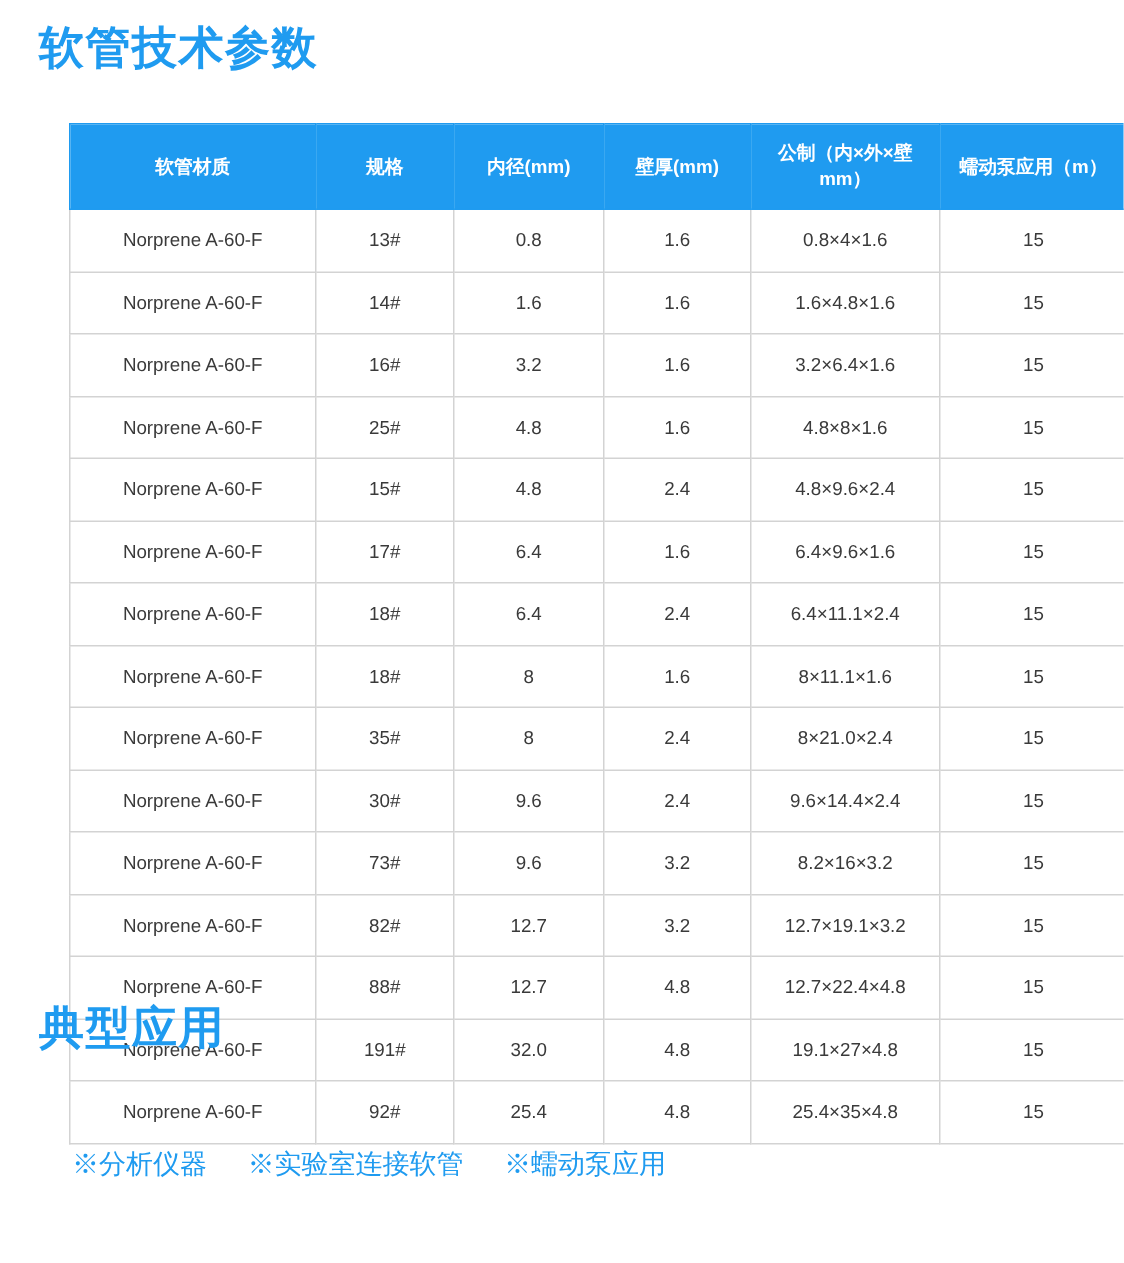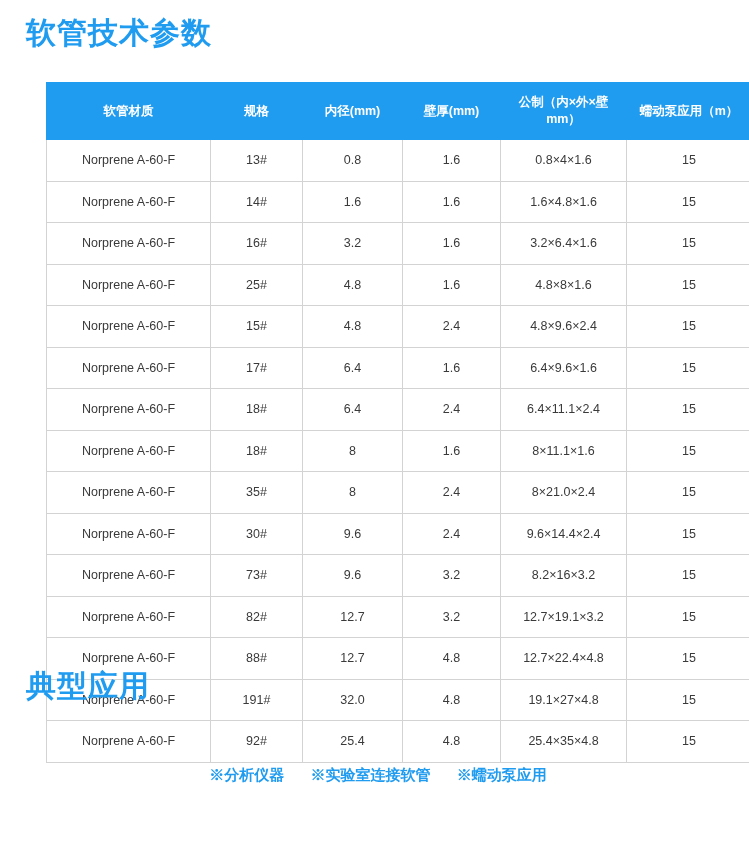--- a/index.html
+++ b/index.html
@@ -74,26 +74,25 @@
   #title-apps {
     position: absolute;
     left: 26px;
     top: 671px;
   }
   .apps-row {
     position: absolute;
     left: 48px;
     top: 766px;
     width: 660px;
-    font-size: 15px;
-    font-weight: bold;
+    font-size: 18px;
+    font-weight: normal;
     color: #1f9bf0;
     line-height: 1.2;
     white-space: nowrap;
-    text-align: center;
   }
   .apps-row .app-item {
     display: inline-block;
     margin-right: 22px;
   }
   .apps-row .app-item:last-child { margin-right: 0; }
 </style>
 </head>
 <body>
 

